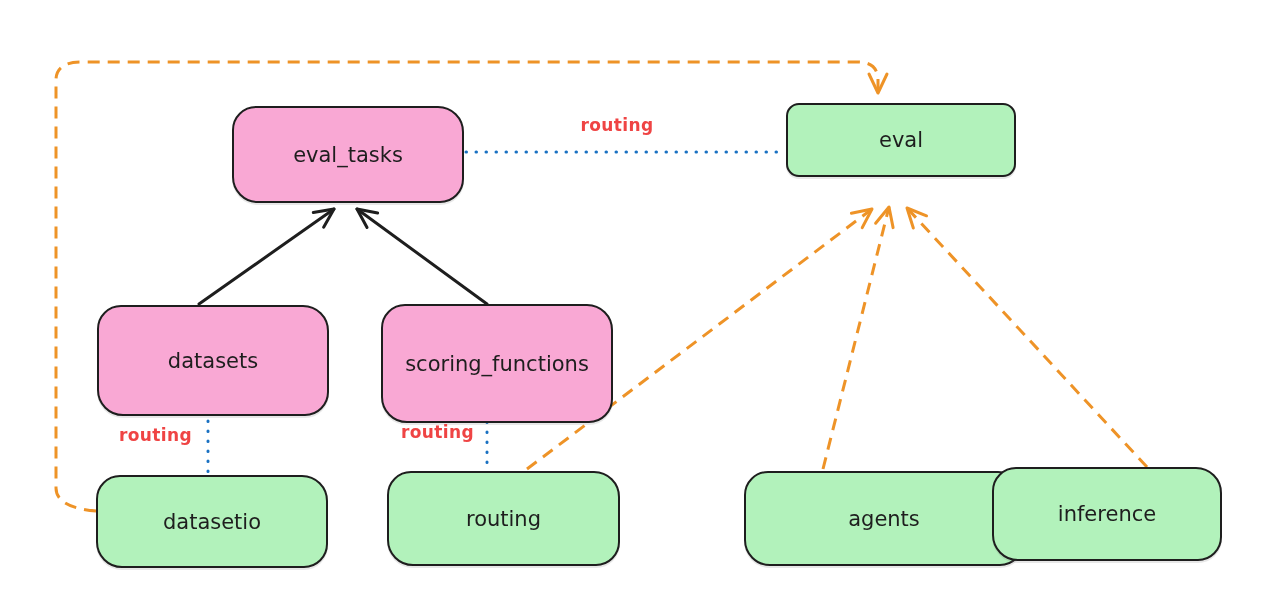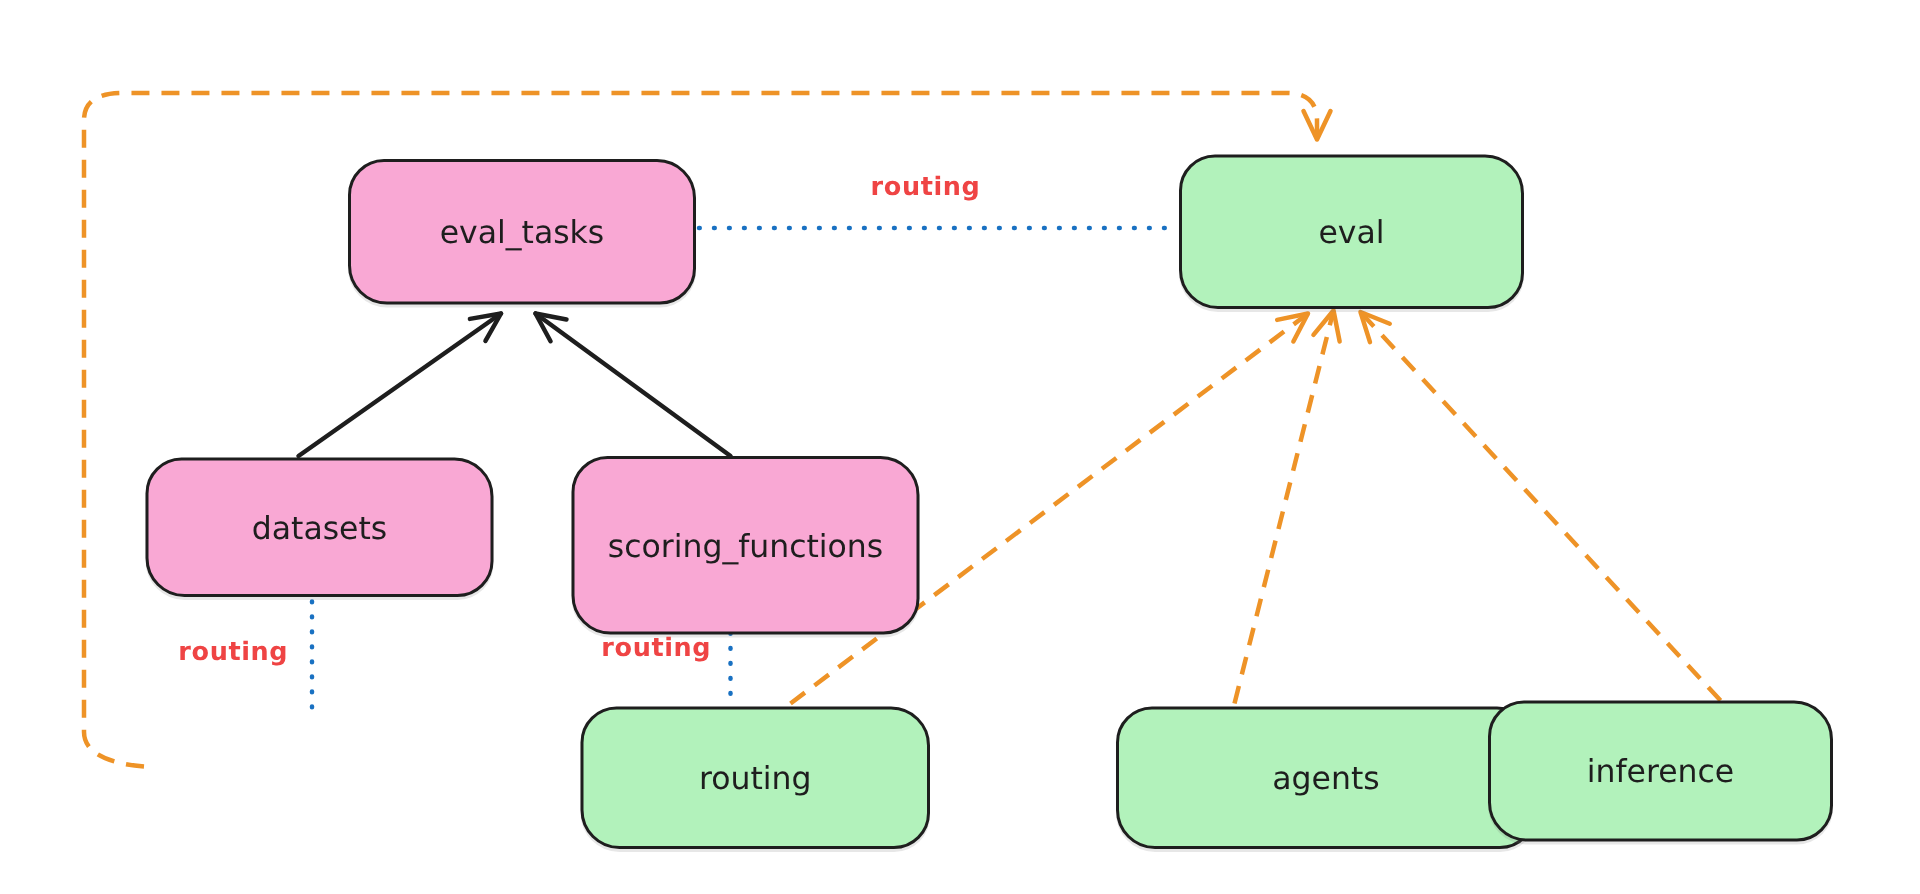--- a/index.html
+++ b/index.html
@@ -71,32 +71,35 @@
     <path d="M96 511 C72 509 56 502 56 488 L56 80 C56 67 66 62 82 62 L858 62 C872 62 878 69 878 80 L878 93" fill="none" stroke="#ee9327" stroke-width="3" stroke-dasharray="12 8" marker-end="url(#ah-orange)"></path>
     <path d="M527 469 L872 209" fill="none" stroke="#ee9327" stroke-width="3" stroke-dasharray="12 8" marker-end="url(#ah-orange)"></path>
     <path d="M823 469 L889 207" fill="none" stroke="#ee9327" stroke-width="3" stroke-dasharray="12 8" marker-end="url(#ah-orange)"></path>
     <path d="M1147 467 L907 208" fill="none" stroke="#ee9327" stroke-width="3" stroke-dasharray="12 8" marker-end="url(#ah-orange)"></path>
   </svg>
 
   <div class="node blue" style="left:232px; top:106px; width:232px; height:97px;">
     <span>eval_tasks</span>
   </div>
 
-  <div class="node green" style="left:786px; top:103px; width:230px; height:103px;">
+  <div class="node green" style="left:786px; top:103px; width:230px; height:74px;border-radius:13px;">
     <span>eval</span>
   </div>
 
-  <div class="node blue" style="left:97px; top:305px; width:232px; height:93px;">
+  <div class="node blue" style="left:97px; top:305px; width:232px; height:111px;">
     <span>datasets</span>
   </div>
 
   <div class="node blue" style="left:381px; top:304px; width:232px; height:119px;">
     <span>scoring_functions</span>
   </div>
 
+  <div class="node green" style="left:96px; top:475px; width:232px; height:93px;">
+    <span>datasetio</span>
+  </div>
 
   <div class="node green" style="left:387px; top:471px; width:233px; height:95px;">
     <span>routing</span>
   </div>
 
   <div class="node green" style="left:708px; top:471px; width:280px; height:95px;margin-left:36px;">
     <span>agents</span>
   </div>
 
   <div class="node green" style="left:992px; top:467px; width:230px; height:94px;">

